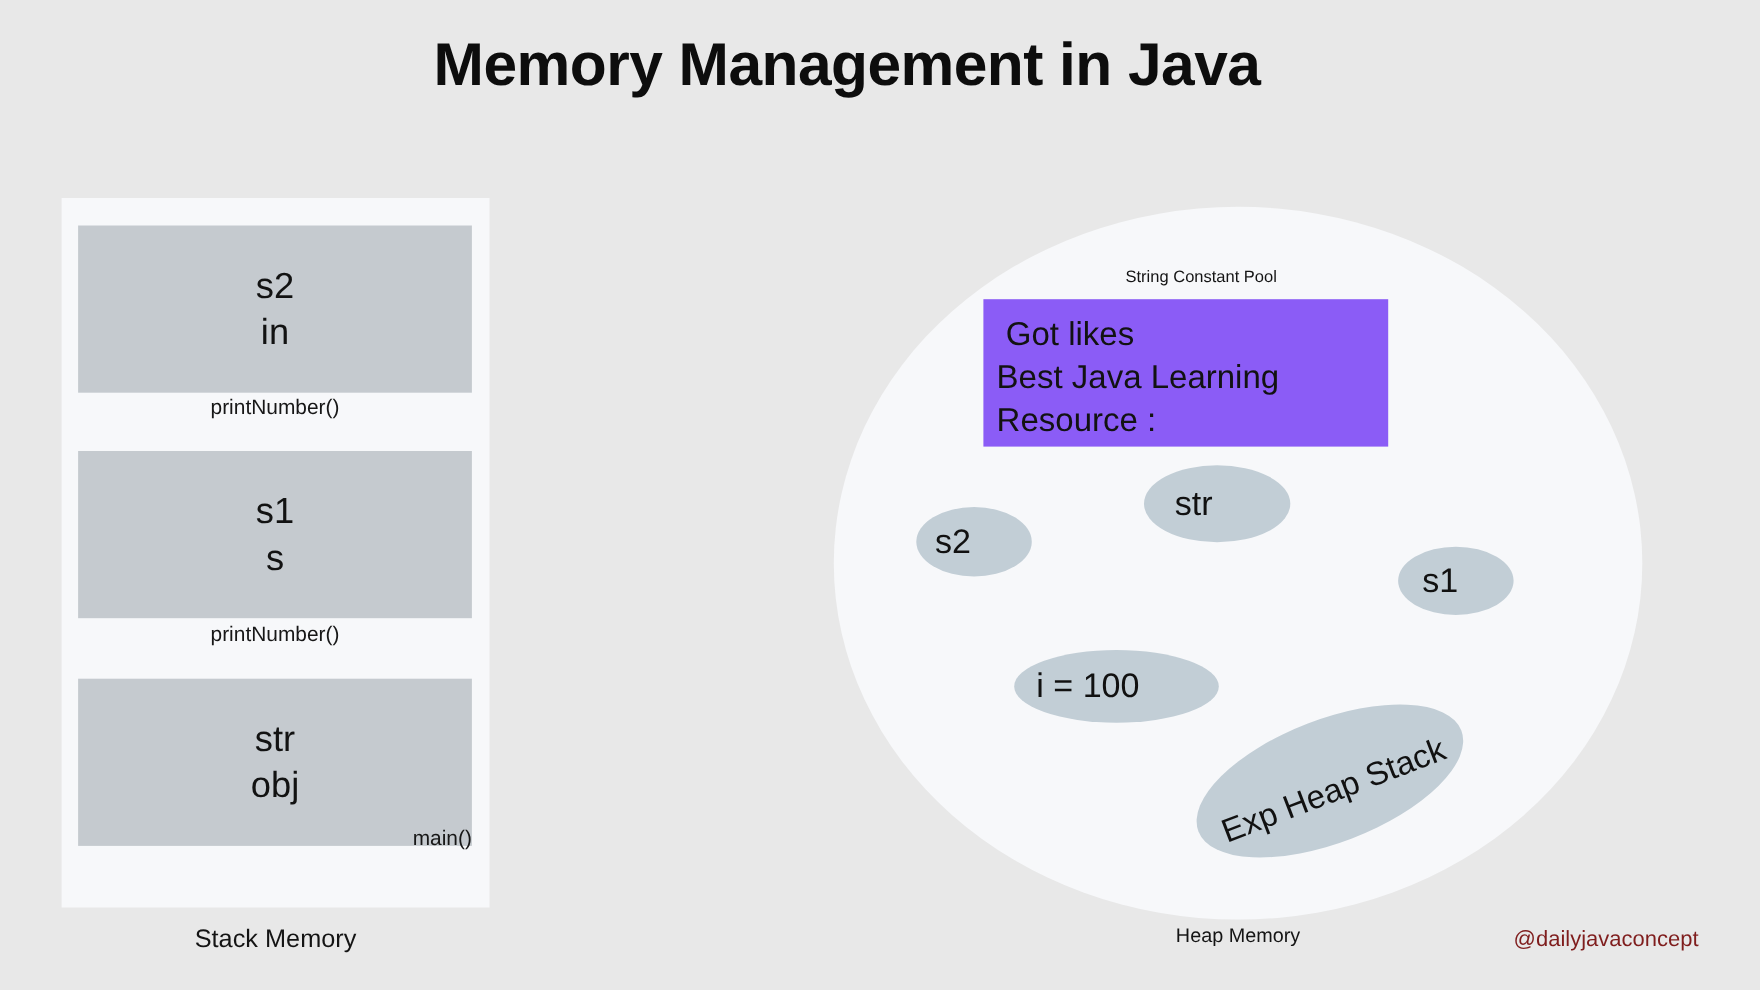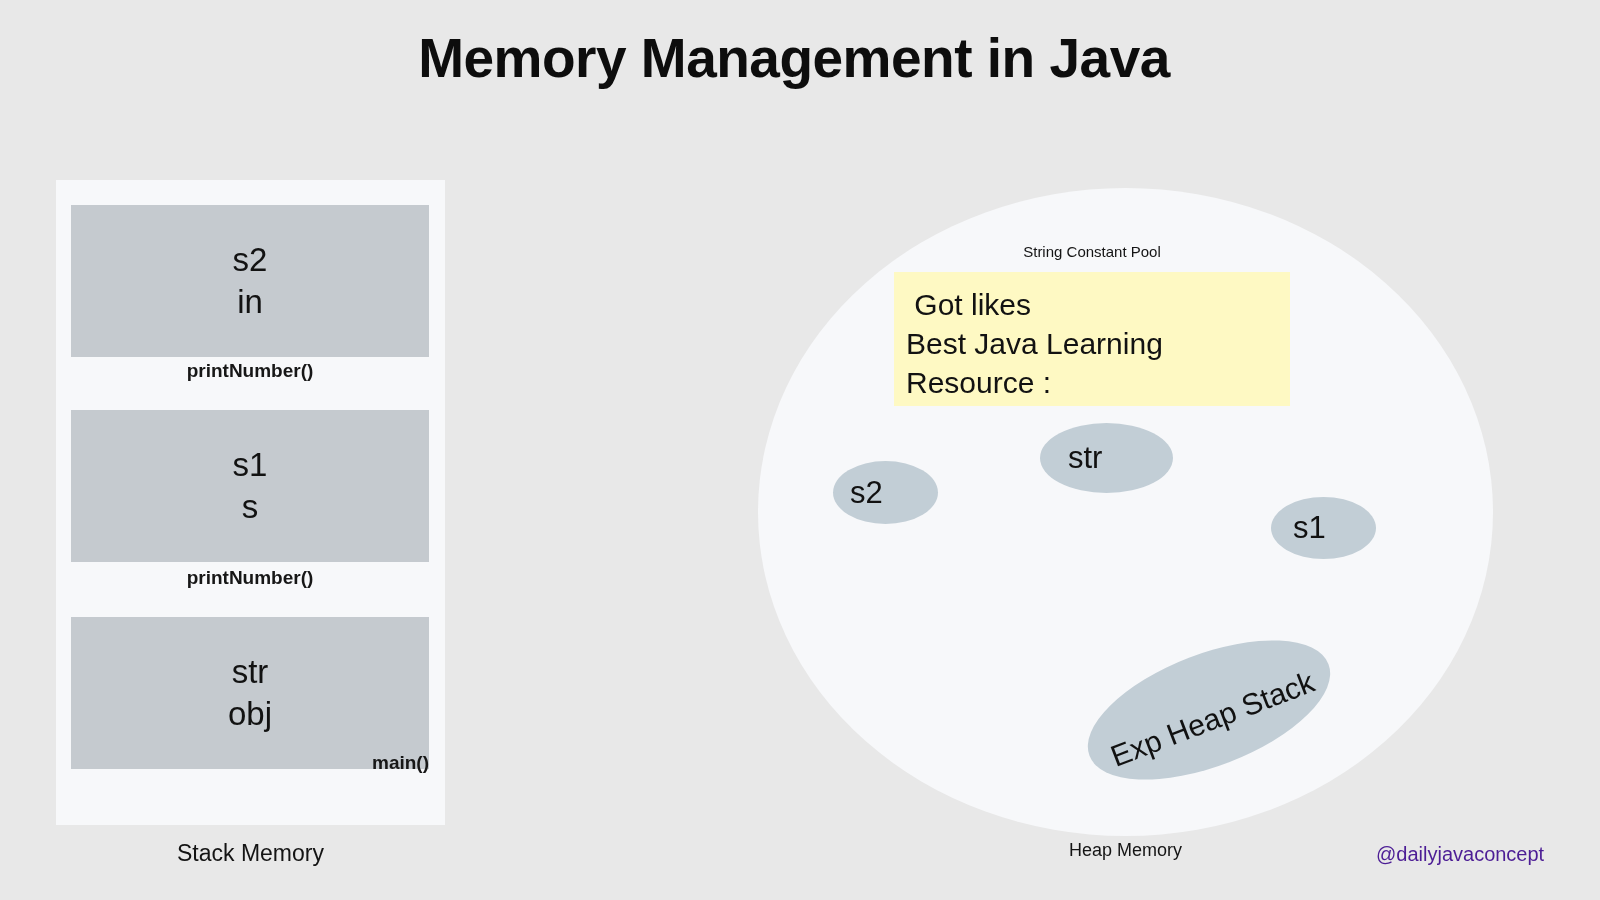--- a/index.html
+++ b/index.html
@@ -27,21 +27,20 @@
     position: absolute;
     left: 0;
     top: 26px;
     width: 1540px;
     text-align: center;
     font-size: 55px;
     font-weight: bold;
     letter-spacing: -0.5px;
     color: #0d0d0d;
     white-space: nowrap;
-    margin-left: 24px;
   }
 
   
   #stack-panel {
     position: absolute;
     left: 56px;
     top: 180px;
     width: 389px;
     height: 645px;
     background: #f7f8fa;
@@ -65,21 +64,20 @@
     font-size: 33px;
     color: #121212;
   }
   .frame-label {
     position: absolute;
     left: 15px;
     width: 358px;
     text-align: center;
     font-size: 19px;
     color: #171717;
-    font-weight: bold;
   }
 
   #frame-printnumber { top: 25px;  height: 152px; }
   #label-printnumber { top: 180px; }
   #frame-printstring { top: 230px; height: 152px; }
   #label-printstring { top: 387px; }
   #frame-main        { top: 437px; height: 152px; }
   #label-main        { top: 572px; text-align: right; }
 
   #stack-caption {
@@ -110,23 +108,23 @@
     width: 396px;
     text-align: center;
     font-size: 15px;
     color: #141414;
   }
 
   #scp-box {
     position: absolute;
     left: 894px;
     top: 272px;
-    width: 396px;
+    width: 368px;
     height: 134px;
-    background: #fef9c3;
+    background: #8b5cf6;
     padding: 13px 0 0 12px;
     box-sizing: border-box;
   }
   .scp-line {
     font-size: 30px;
     line-height: 1.30;
     color: #121212;
     white-space: pre;
   }
 
@@ -171,21 +169,21 @@
     text-align: center;
     font-size: 18px;
     color: #141414;
   }
 
   #watermark {
     position: absolute;
     left: 1376px;
     top: 843px;
     font-size: 20px;
-    color: #4c1d95;
+    color: #7f1d1d;
     white-space: nowrap;
   }
 </style>
 </head>
 <body>
 
 <div id="canvas">
 
   <div id="page-title">Memory Management in Java</div>
 
@@ -234,20 +232,23 @@
   </div>
 
   <div class="heap-obj" id="obj-str">
     <span>str</span>
   </div>
 
   <div class="heap-obj" id="obj-s1">
     <span>s1</span>
   </div>
 
+  <div class="heap-obj" id="obj-i100">
+    <span>i = 100</span>
+  </div>
 
   <div class="heap-obj" id="obj-exp-heap-stack">
     <span>Exp Heap Stack</span>
   </div>
 
   <div id="heap-caption">Heap Memory</div>
 
   <div id="watermark">@dailyjavaconcept</div>
 
 </div>

